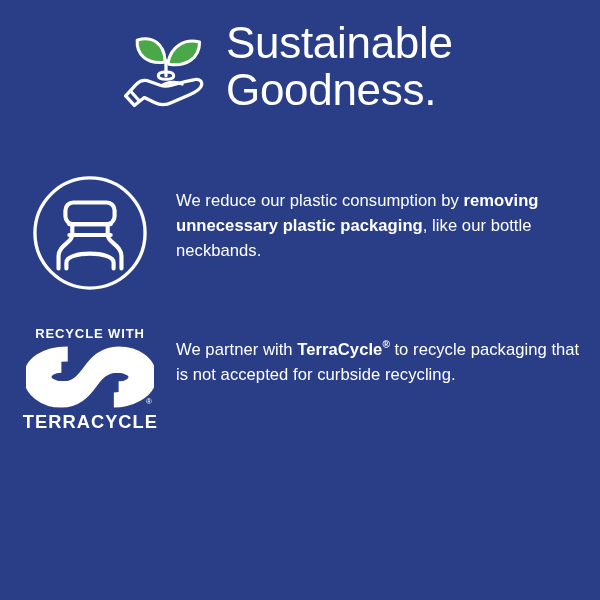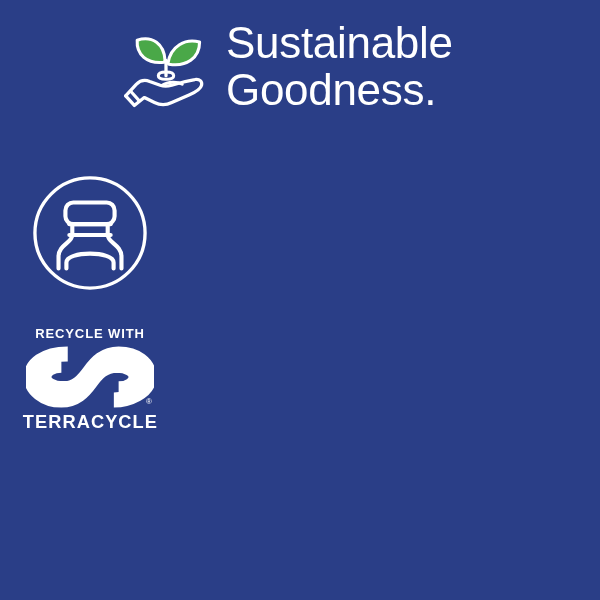--- a/index.html
+++ b/index.html
@@ -173,20 +173,21 @@
       <path d="M42 51 L42 62 M78 51 L78 62" stroke="#ffffff" stroke-width="4.2" stroke-linecap="round" fill="none"></path>
       <path d="M39 62 L81 62" stroke="#ffffff" stroke-width="4.2" stroke-linecap="round" fill="none"></path>
 
       <path d="M42 62 C42 70 28 72 28 84 L28 96" fill="none" stroke="#ffffff" stroke-width="4.2" stroke-linecap="round"></path>
       <path d="M78 62 C78 70 92 72 92 84 L92 96" fill="none" stroke="#ffffff" stroke-width="4.2" stroke-linecap="round"></path>
 
       <path d="M36 96 L36 90 C36 78 84 78 84 90 L84 96" fill="none" stroke="#ffffff" stroke-width="4.2" stroke-linecap="round"></path>
     </svg>
   </div>
 
+  <div class="copy">We reduce our plastic consumption by <b>removing unnecessary plastic packaging</b>, like our bottle neckbands.</div>
 </div>
 
 <div class="row row-2">
 
   <div class="tc-lockup">
     <div class="tc-top">RECYCLE WITH</div>
 
     <svg class="tc-loop" viewBox="0 0 160 78" aria-hidden="true">
 
       <path d="M52 10
@@ -210,18 +211,19 @@
       <polygon points="98,34 130,34 114,6" fill="#ffffff"></polygon>
     </svg>
 
     <div class="tc-reg">
       <span>®</span>
     </div>
 
     <div class="tc-bottom">TERRACYCLE</div>
   </div>
 
+  <div class="copy">We partner with <b>TerraCycle</b><span class="reg">®</span> to recycle packaging that is not accepted for curbside recycling.</div>
 </div>
 
 <div class="row row-3">
 
 
 </div>
 
 </body></html>

